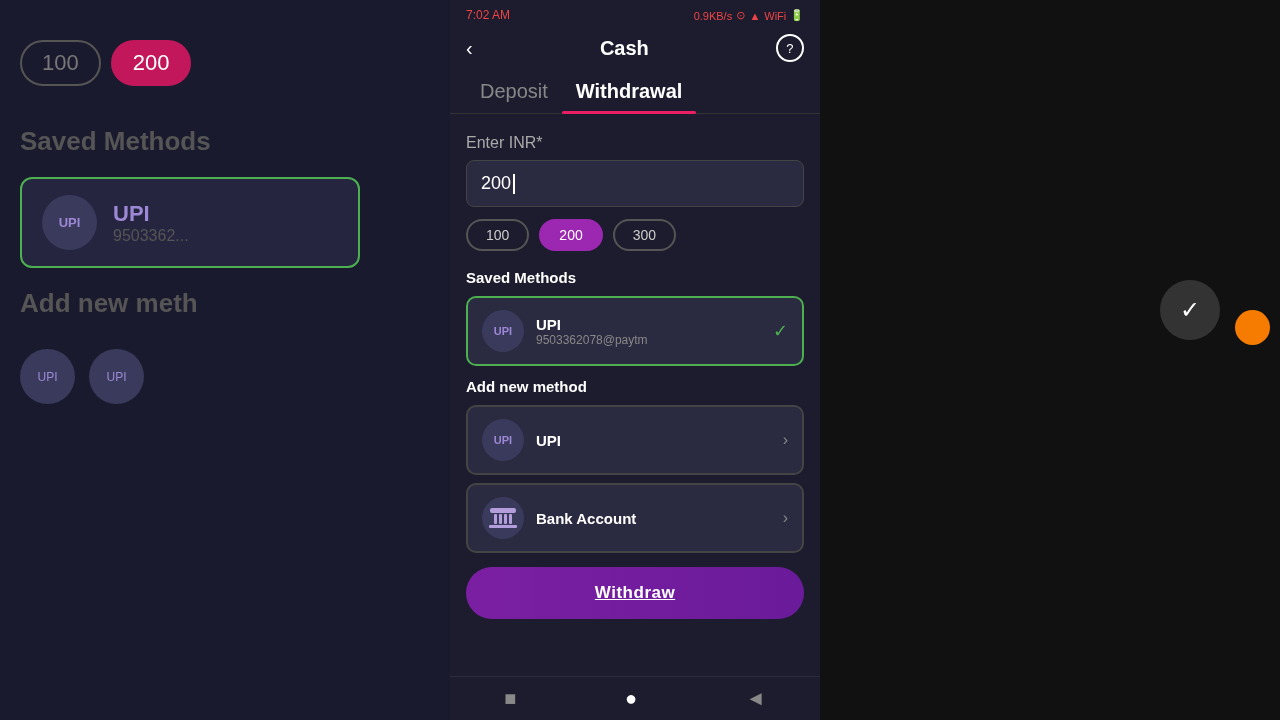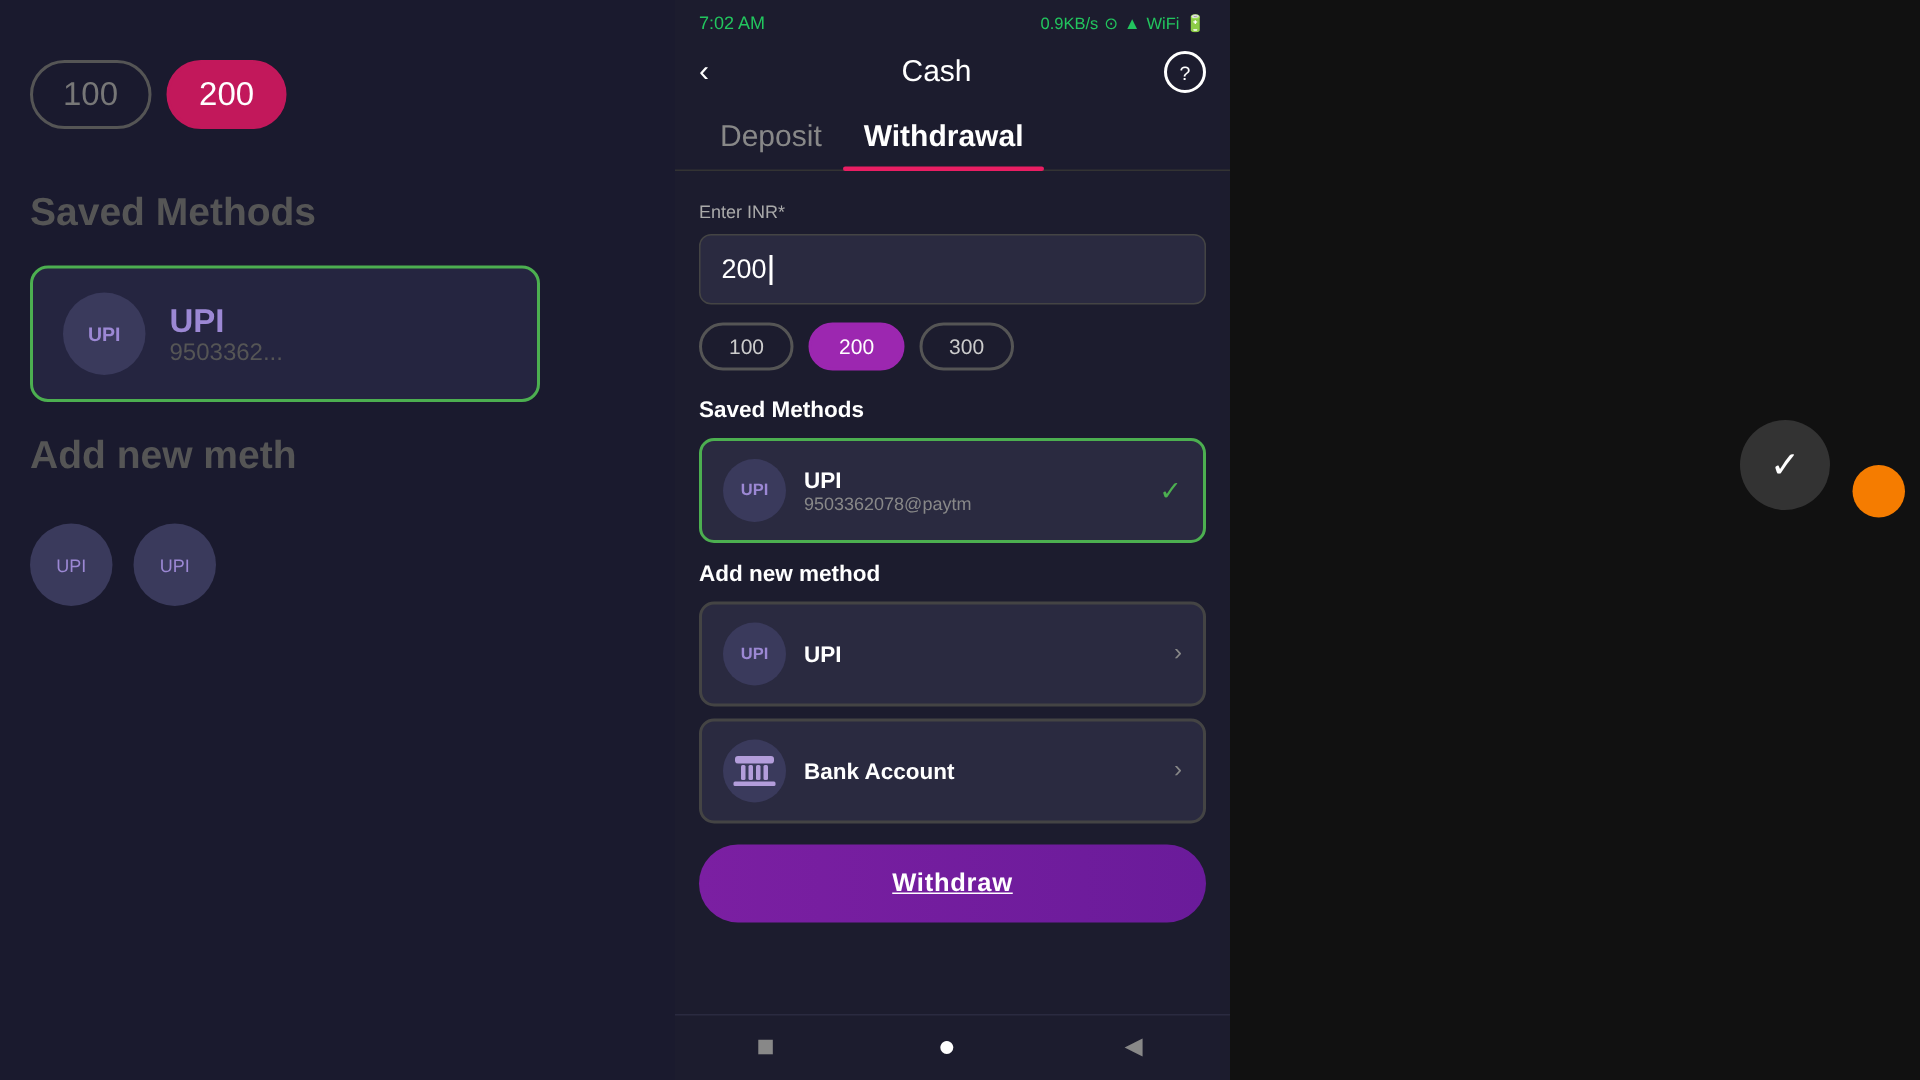--- a/index.html
+++ b/index.html
@@ -168,21 +168,21 @@
       flex-direction: column;
       overflow: hidden;
     }
 
     
     .status-bar {
       display: flex;
       justify-content: space-between;
       align-items: center;
       padding: 8px 16px 4px;
-      color: #22c55e;
+      color: #ef4444;
       font-size: 12px;
     }
 
     .status-icons {
       display: flex;
       align-items: flex-end;
       gap: 4px;
       font-size: 11px;
     }
 
@@ -190,21 +190,21 @@
     .header {
       display: flex;
       align-items: center;
       justify-content: space-between;
       padding: 8px 16px;
       color: #fff;
     }
 
     .header-title {
       font-size: 20px;
-      font-weight: 400;
+      font-weight: 700;
     }
 
     .back-btn {
       font-size: 20px;
       color: #fff;
       cursor: pointer;
     }
 
     .help-btn {
       width: 28px;
@@ -254,21 +254,21 @@
 
     
     .content {
       flex: 1;
       padding: 12px 16px;
       overflow-y: auto;
     }
 
     .section-label {
       color: #aaa;
-      font-size: 12px;
+      font-size: 16px;
       margin-bottom: 8px;
     }
 
     .amount-input {
       background: #2a2a40;
       border: 1px solid #444;
       border-radius: 8px;
       padding: 12px 14px;
       color: #fff;
       font-size: 18px;

